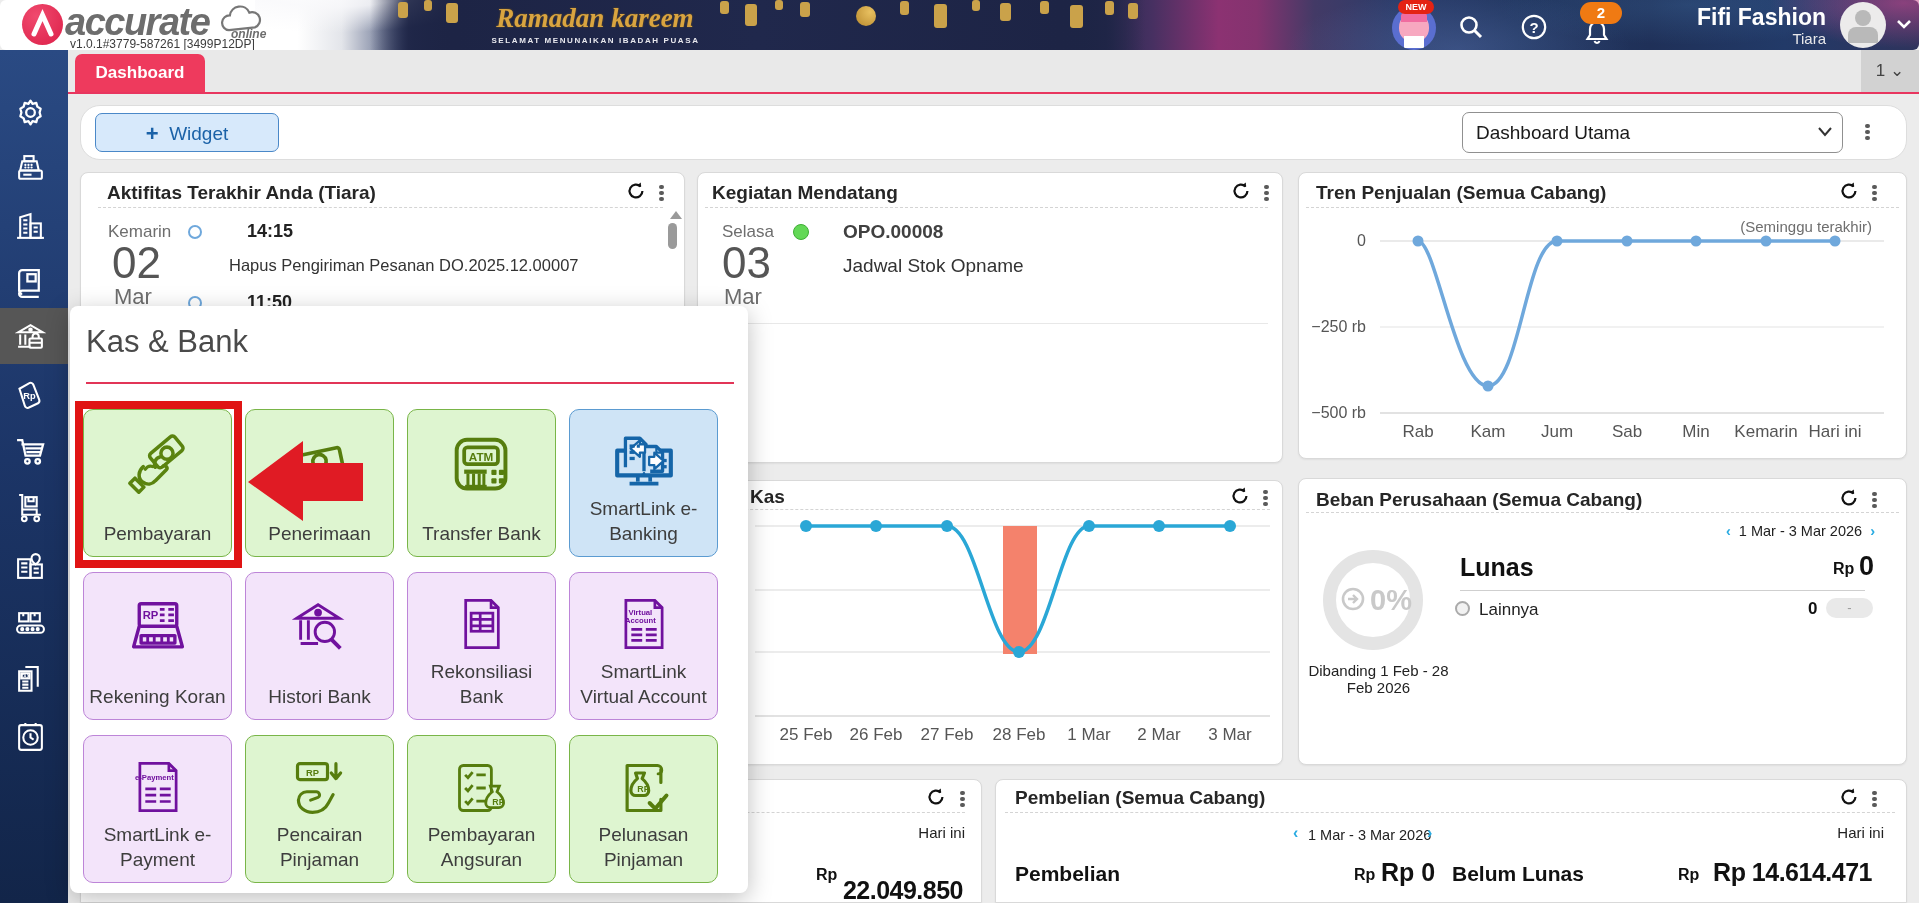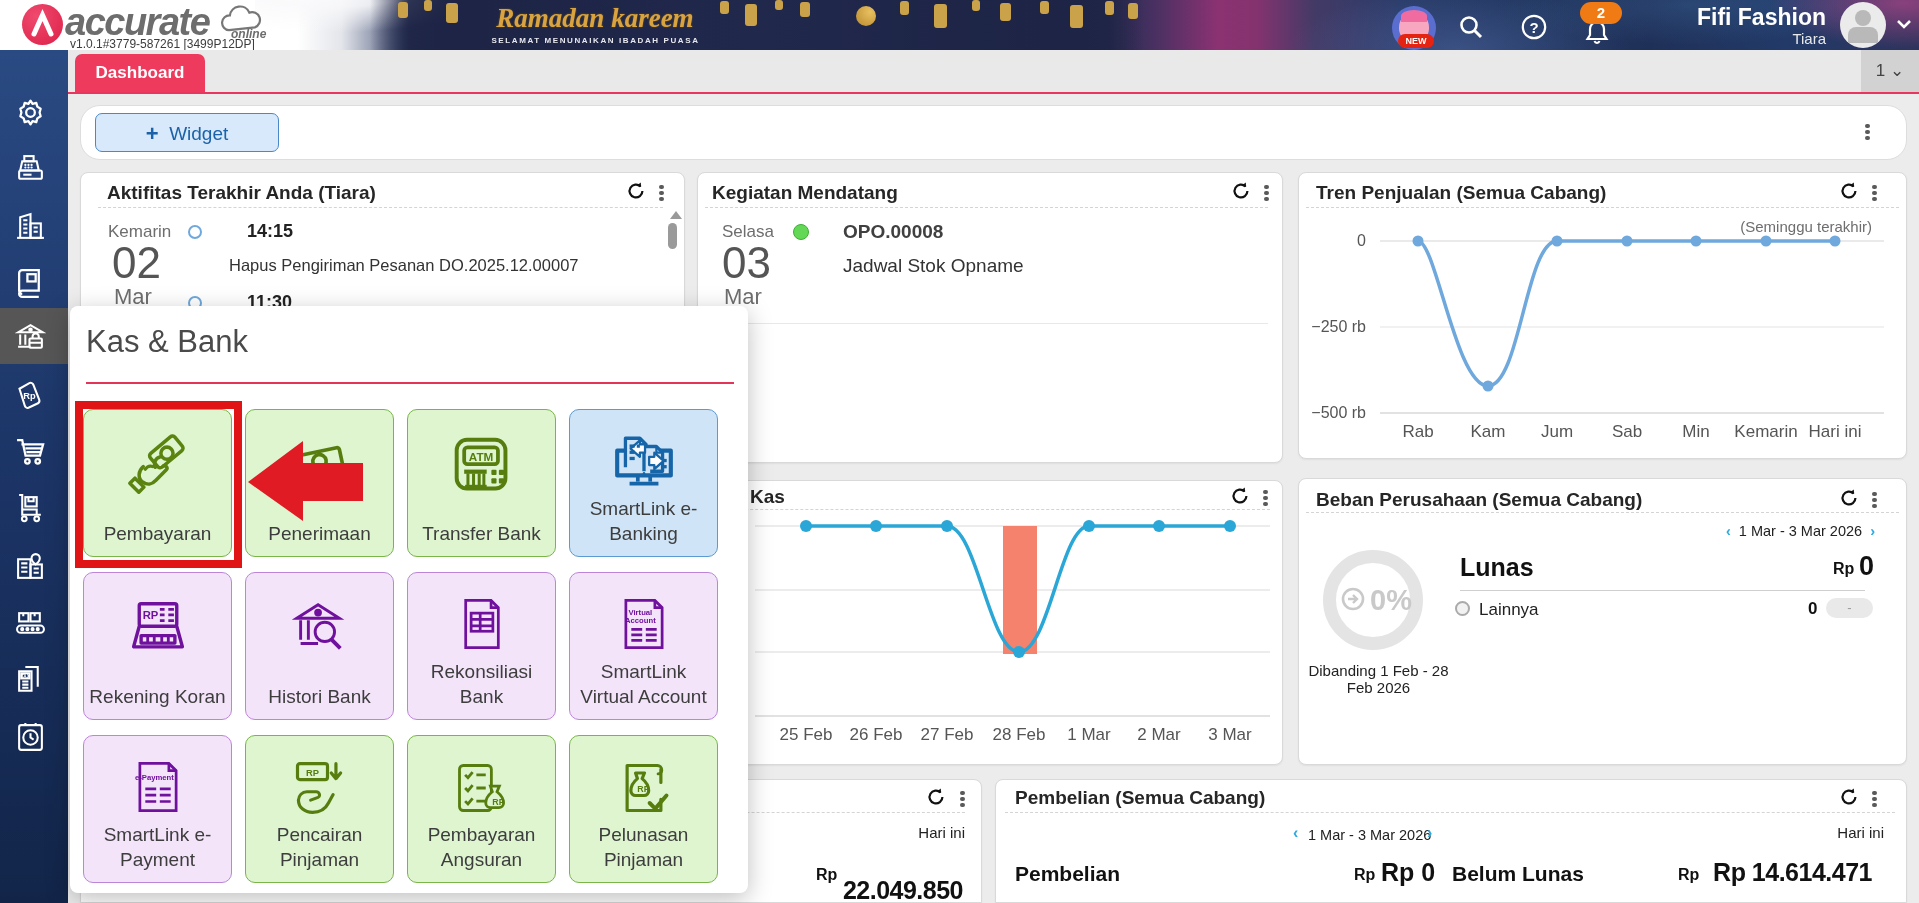--- a/index.html
+++ b/index.html
@@ -9,21 +9,21 @@
 .card { position:absolute; background:#fff; border:1px solid #d9d9d9; border-radius:8px; box-shadow:0 1px 2px rgba(0,0,0,.06); }
 .ctitle { position:absolute; font-size:19px; font-weight:bold; color:#262626; }
 .csep { position:absolute; border-top:1px dashed #d4d4d4; }
 .refresh { position:absolute; width:22px; height:22px; }
 .dots { position:absolute; width:4px; color:#555; }
 .dots i { display:block; width:4.5px; height:4.5px; background:#5a5a5a; border-radius:50%; margin:1.6px 0; }
 .gray { color:#6e6e6e; }
 
 
 #header { position:absolute; left:0; top:0; width:1919px; height:50px;
- background:linear-gradient(90deg,#ffffff 0%,#ffffff 15.5%,#e3e5ea 17.8%,#8e96ad 19.6%,#333e66 21.5%,#1f2949 23.5%,#1e2848 56.5%,#463061 60%,#8c3272 63.5%,#84336f 65.5%,#433a66 68.5%,#2a3c6a 73%,#223761 79%,#1f3058 86%,#223a68 93%,#2e335c 100%); }
+ background:linear-gradient(90deg,#ffffff 0%,#ffffff 15.5%,#e3e5ea 17.8%,#8e96ad 19.6%,#333e66 21.5%,#1f2949 23.5%,#1e2848 56.5%,#463061 60%,#8c3272 63.5%,#84336f 65.5%,#433a66 68.5%,#2a3c6a 73%,#223761 79%,#1f3058 86%,#223a68 93%,#2e335c 100%);border-radius:6px; }
 #hdrwave1 { position:absolute; left:255px; top:0; width:260px; height:50px;
  background:radial-gradient(ellipse 100% 160% at 30% -50%, rgba(255,255,255,.95) 0%, rgba(249,249,251,.85) 40%, rgba(240,240,245,0) 72%); }
 #hdrwave2 { position:absolute; left:0; top:0; width:1919px; height:50px;
  background:radial-gradient(ellipse 7% 90% at 99.2% 6%, rgba(214,76,150,.55) 0%, rgba(214,76,150,0) 100%),
             radial-gradient(ellipse 9% 120% at 76% 100%, rgba(120,150,220,.25) 0%, rgba(120,150,220,0) 100%),
             radial-gradient(ellipse 10% 80% at 88% 10%, rgba(90,160,220,.18) 0%, rgba(90,160,220,0) 100%); }
 #hdrbanner { position:absolute; left:370px; top:0; width:775px; height:50px;
  background:linear-gradient(90deg, rgba(29,36,69,0) 0%, rgba(29,36,69,.9) 5%, #1d2445 11%, #20284c 50%, #1d2445 89%, rgba(29,36,69,.85) 95%, rgba(29,36,69,0) 100%); }
 .lant { position:absolute; background:#caa24a; border-radius:3px; }
 #ramadan { position:absolute; left:470px; top:3px; width:250px; text-align:center; font-family:"Liberation Serif",serif; font-style:italic; font-weight:bold; font-size:27px; color:#d9a440; text-shadow:0 0 2px #7a5a1a; }
@@ -89,21 +89,21 @@
       <i></i>
     </div>
   <div class="csep" style="left:98px; top:207px; width:565px;"></div>
   <div class="abs gray" style="left:108px; top:222px; font-size:17px;">Kemarin</div>
   <div class="abs" style="left:188px; top:225px; width:14px; height:14px; border:2px solid #6fa8dc; border-radius:50%;"></div>
   <div class="abs" style="left:247px; top:221px; font-size:18px; font-weight:bold; color:#222;">14:15</div>
   <div class="abs" style="left:112px; top:238px; font-size:44px; color:#555;">02</div>
   <div class="abs" style="left:229px; top:256px; font-size:16.5px; color:#333;">Hapus Pengiriman Pesanan DO.2025.12.00007</div>
   <div class="abs gray" style="left:114px; top:284px; font-size:22px;">Mar</div>
   <div class="abs" style="left:188px; top:296px; width:14px; height:14px; border:2px solid #6fa8dc; border-radius:50%;"></div>
-  <div class="abs" style="left:247px; top:292px; font-size:18px; font-weight:bold; color:#222;">11:30</div>
+  <div class="abs" style="left:247px; top:292px; font-size:18px; font-weight:bold; color:#222;">11:50</div>
   <div class="abs" style="left:670px; top:211px; width:0; height:0; border-left:6px solid transparent; border-right:6px solid transparent; border-bottom:8px solid #9a9a9a;"></div>
   <div class="abs" style="left:668px; top:223px; width:9px; height:26px; background:#9a9a9a; border-radius:5px;"></div>
 
   <div class="card" style="left:697px; top:172px; width:586px; height:291px;"></div>
   <div class="ctitle" style="left:712px; top:182px;">Kegiatan Mendatang</div>
   <svg class="refresh" style="left:1230px; top:180px;" viewBox="0 0 24 24">
       <path d="M19 12a7 7 0 1 1-2.05-4.95" fill="none" stroke="#111" stroke-width="2.4"></path>
       <path d="M17.2 2.6 17.6 7.6 12.8 6.4z" fill="#111"></path>
     </svg>
   <div class="dots" style="left:1264px; top:183px;">
@@ -292,21 +292,21 @@
       <path d="M13 27 a8 8 0 0 1 1-16 a11 11 0 0 1 21-3 a8.5 8.5 0 0 1 6 16z" fill="#fff" stroke="#777" stroke-width="2.4"></path>
     </svg>
   <div id="online">online</div>
   <div id="ver">v1.0.1#3779-587261 [3499P12DP]</div>
 
   <div class="abs" style="left:1392px; top:6px; width:44px; height:44px; border-radius:50%; background:#5a6ed0; overflow:hidden;">
     <div class="abs" style="left:7px; top:6px; width:30px; height:30px; border-radius:50% 50% 45% 45%; background:#f7a8c0;"></div>
     <div class="abs" style="left:9px; top:4px; width:26px; height:12px; border-radius:50% 50% 0 0; background:#f06ca0;"></div>
     <div class="abs" style="left:12px; top:30px; width:20px; height:12px; background:#fff;"></div>
   </div>
-  <div class="abs" style="left:1398px; top:0px; width:36px; height:14px; background:#e42313; border-radius:7px; color:#fff; font-size:9px; font-weight:bold; text-align:center; line-height:14px;margin-top:34px;">NEW</div>
+  <div class="abs" style="left:1398px; top:0px; width:36px; height:14px; background:#e42313; border-radius:7px; color:#fff; font-size:9px; font-weight:bold; text-align:center; line-height:14px;">NEW</div>
   <svg class="hico" style="left:1458px;" width="26" height="26" viewBox="0 0 26 26">
       <circle cx="11" cy="11" r="7.5" fill="none" stroke="#fff" stroke-width="2.6"></circle>
       <line x1="16.5" y1="16.5" x2="23" y2="23" stroke="#fff" stroke-width="3"></line>
     </svg>
   <svg class="hico" style="left:1521px;" width="26" height="26" viewBox="0 0 26 26">
       <circle cx="13" cy="13" r="11.2" fill="none" stroke="#fff" stroke-width="2.2"></circle>
       <text x="13" y="18.5" font-size="15" font-weight="bold" fill="#fff" text-anchor="middle">?</text>
     </svg>
   <svg class="hico" style="left:1584px; top:20px;" width="26" height="26" viewBox="0 0 26 26">
       <path d="M13 2 a7 7 0 0 1 7 7 v6 l2.5 4 h-19 l2.5-4 v-6 a7 7 0 0 1 7-7z" fill="none" stroke="#fff" stroke-width="2.2"></path>
@@ -323,20 +323,25 @@
       <path d="M2 3 L8 9 L14 3" fill="none" stroke="#fff" stroke-width="2.6"></path>
     </svg>
 
   <div id="tabbar"></div>
     <div id="dashtab">Dashboard</div>
   <div id="tabnum">1 ⌄</div>
   <div id="redline"></div>
 
   <div id="toolbar">
     <div id="widgetbtn"><span style="font-weight:bold; font-size:22px; position:relative; top:1px;">+</span>&nbsp;&nbsp;Widget</div>
+    <div id="ddselect">Dashboard Utama
+      <svg style="position:absolute; right:10px; top:14px;" width="14" height="10" viewBox="0 0 14 10">
+          <path d="M1 1 L7 8 L13 1" fill="none" stroke="#333" stroke-width="2"></path>
+        </svg>
+    </div>
     <div class="dots" id="tooldots">
         <i></i>
         <i></i>
         <i></i>
       </div>
   </div>
 
   <div id="sidebar">
     <div id="sidehl"></div>
 

